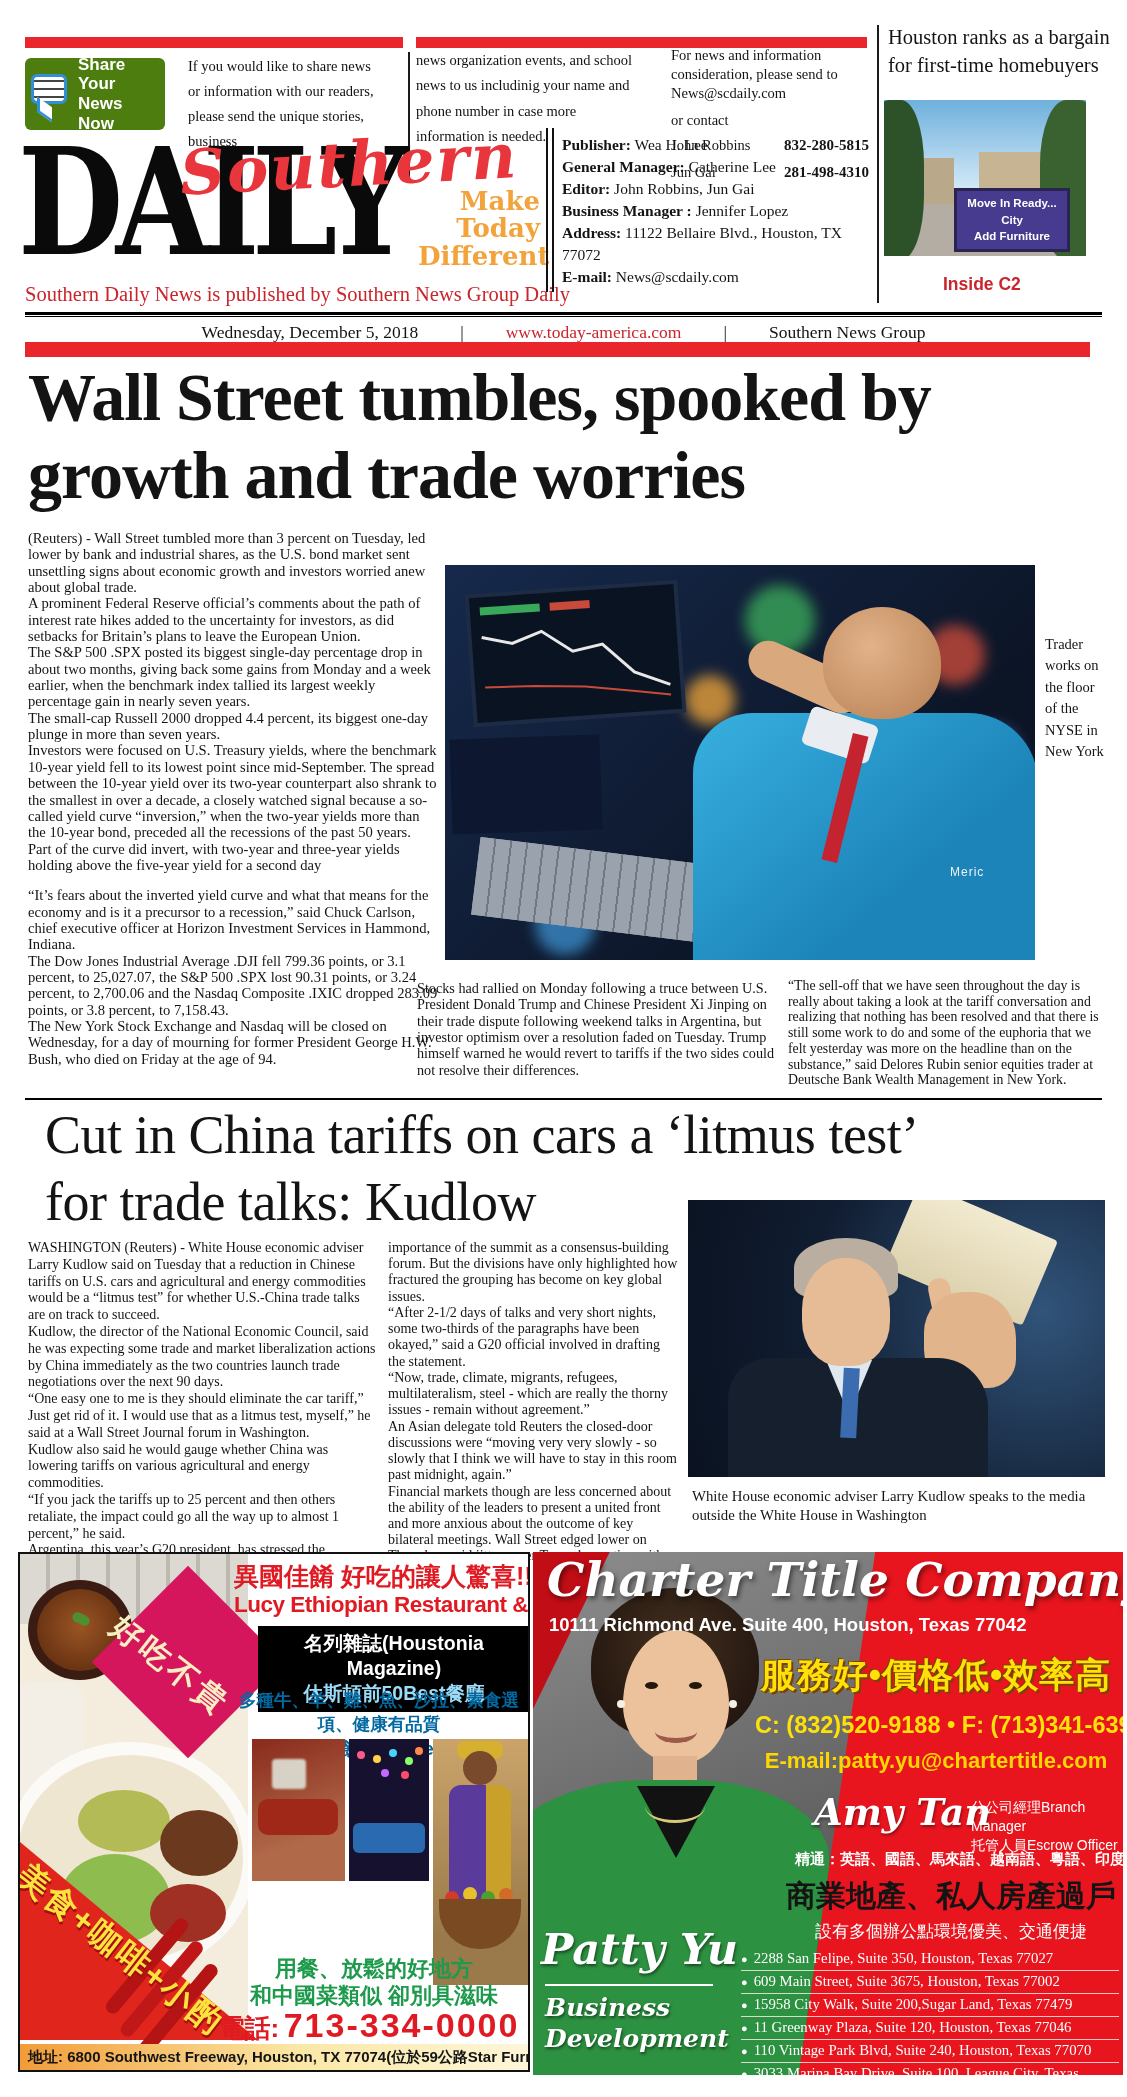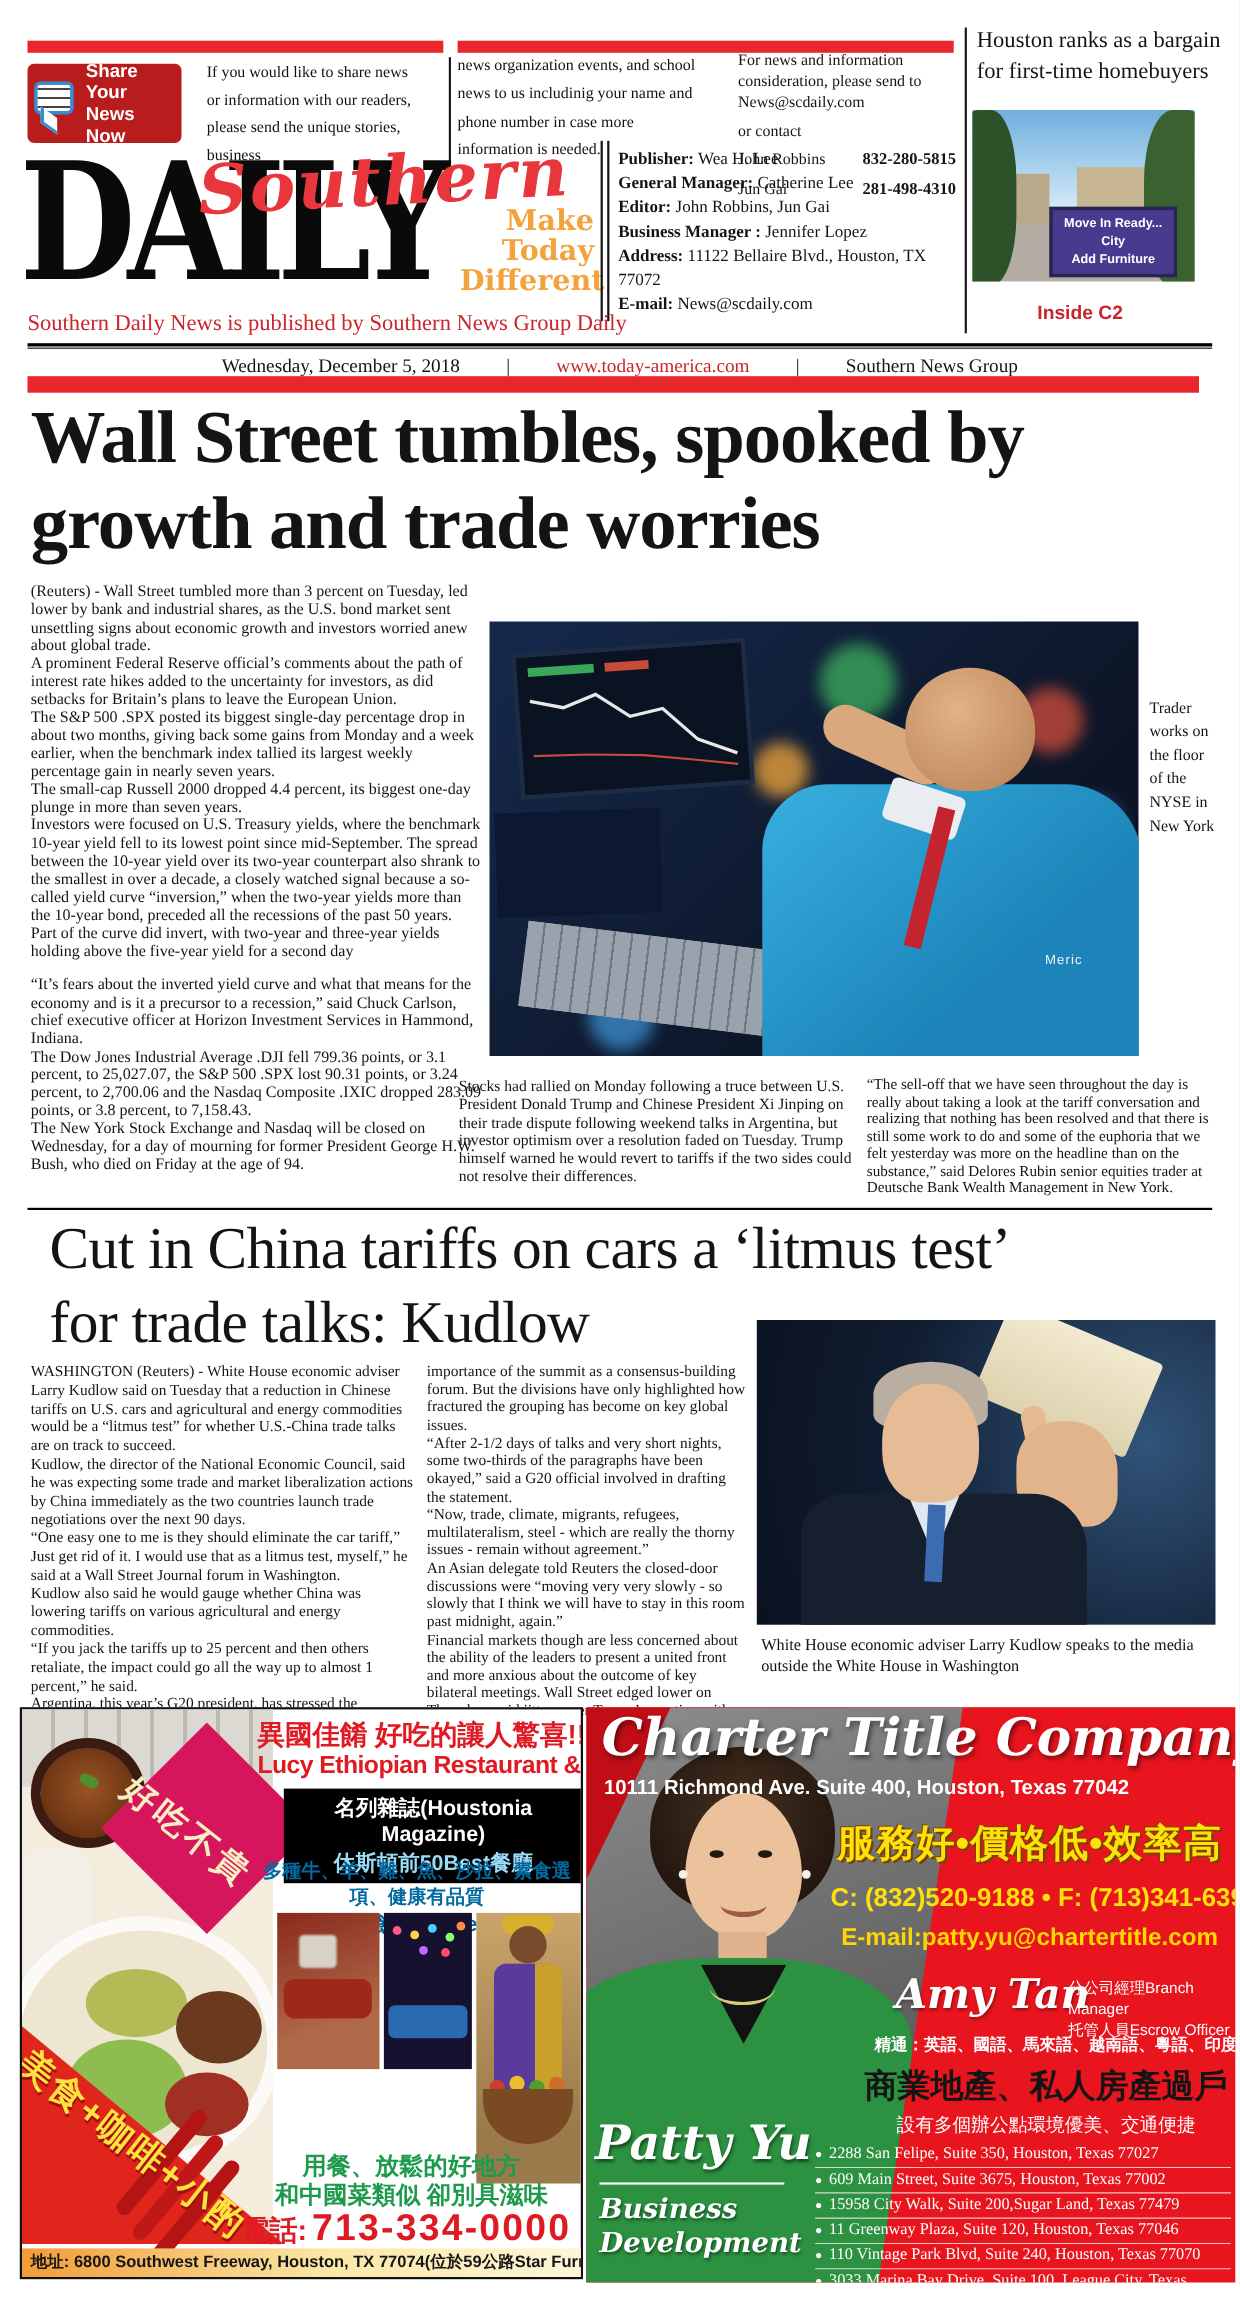--- a/index.html
+++ b/index.html
@@ -7,21 +7,21 @@
         font-family:"Liberation Serif",serif;color:#141414;margin:0 auto;}
   .abs{position:absolute;}
   b{font-weight:bold;}
 
   
   .redbar-a{left:25px;top:37px;width:378px;height:11px;background:#e8262c;}
   .redbar-b{left:416px;top:37px;width:451px;height:11px;background:#e8262c;}
   .vdiv1{left:408px;top:52px;width:2px;height:128px;background:#1a1a1a;}
   .vdiv2{left:877px;top:25px;width:2px;height:278px;background:#1a1a1a;}
 
-  .share-btn{left:25px;top:58px;width:140px;height:72px;background:#b91c1c;border-radius:6px;
+  .share-btn{left:25px;top:58px;width:140px;height:72px;background:#4d7c0f;border-radius:6px;
              display:flex;align-items:center;gap:7px;padding:0 6px;box-sizing:border-box;}
   .share-icon{position:relative;width:40px;height:44px;flex:0 0 auto;}
   .si-body{position:absolute;left:0;top:2px;width:36px;height:30px;background:#fff;border:3px solid #2f8fd8;border-radius:6px;
            box-sizing:border-box;background-image:repeating-linear-gradient(#fff 0 3px,#444 3px 5px,#fff 5px 8px);background-clip:padding-box;}
   .si-tail{position:absolute;left:6px;top:30px;width:12px;height:12px;background:#fff;border-left:3px solid #2f8fd8;border-bottom:3px solid #2f8fd8;transform:skewY(35deg);}
   .share-txt{color:#fff;font-family:"Liberation Sans",sans-serif;font-weight:bold;font-size:17px;line-height:1.15;}
 
   .top-col{font-size:14.5px;line-height:1.72;color:#111;}
   .top-col1{left:188px;top:54px;width:196px;}
   .top-col2{left:416px;top:48px;width:232px;line-height:1.75;}

